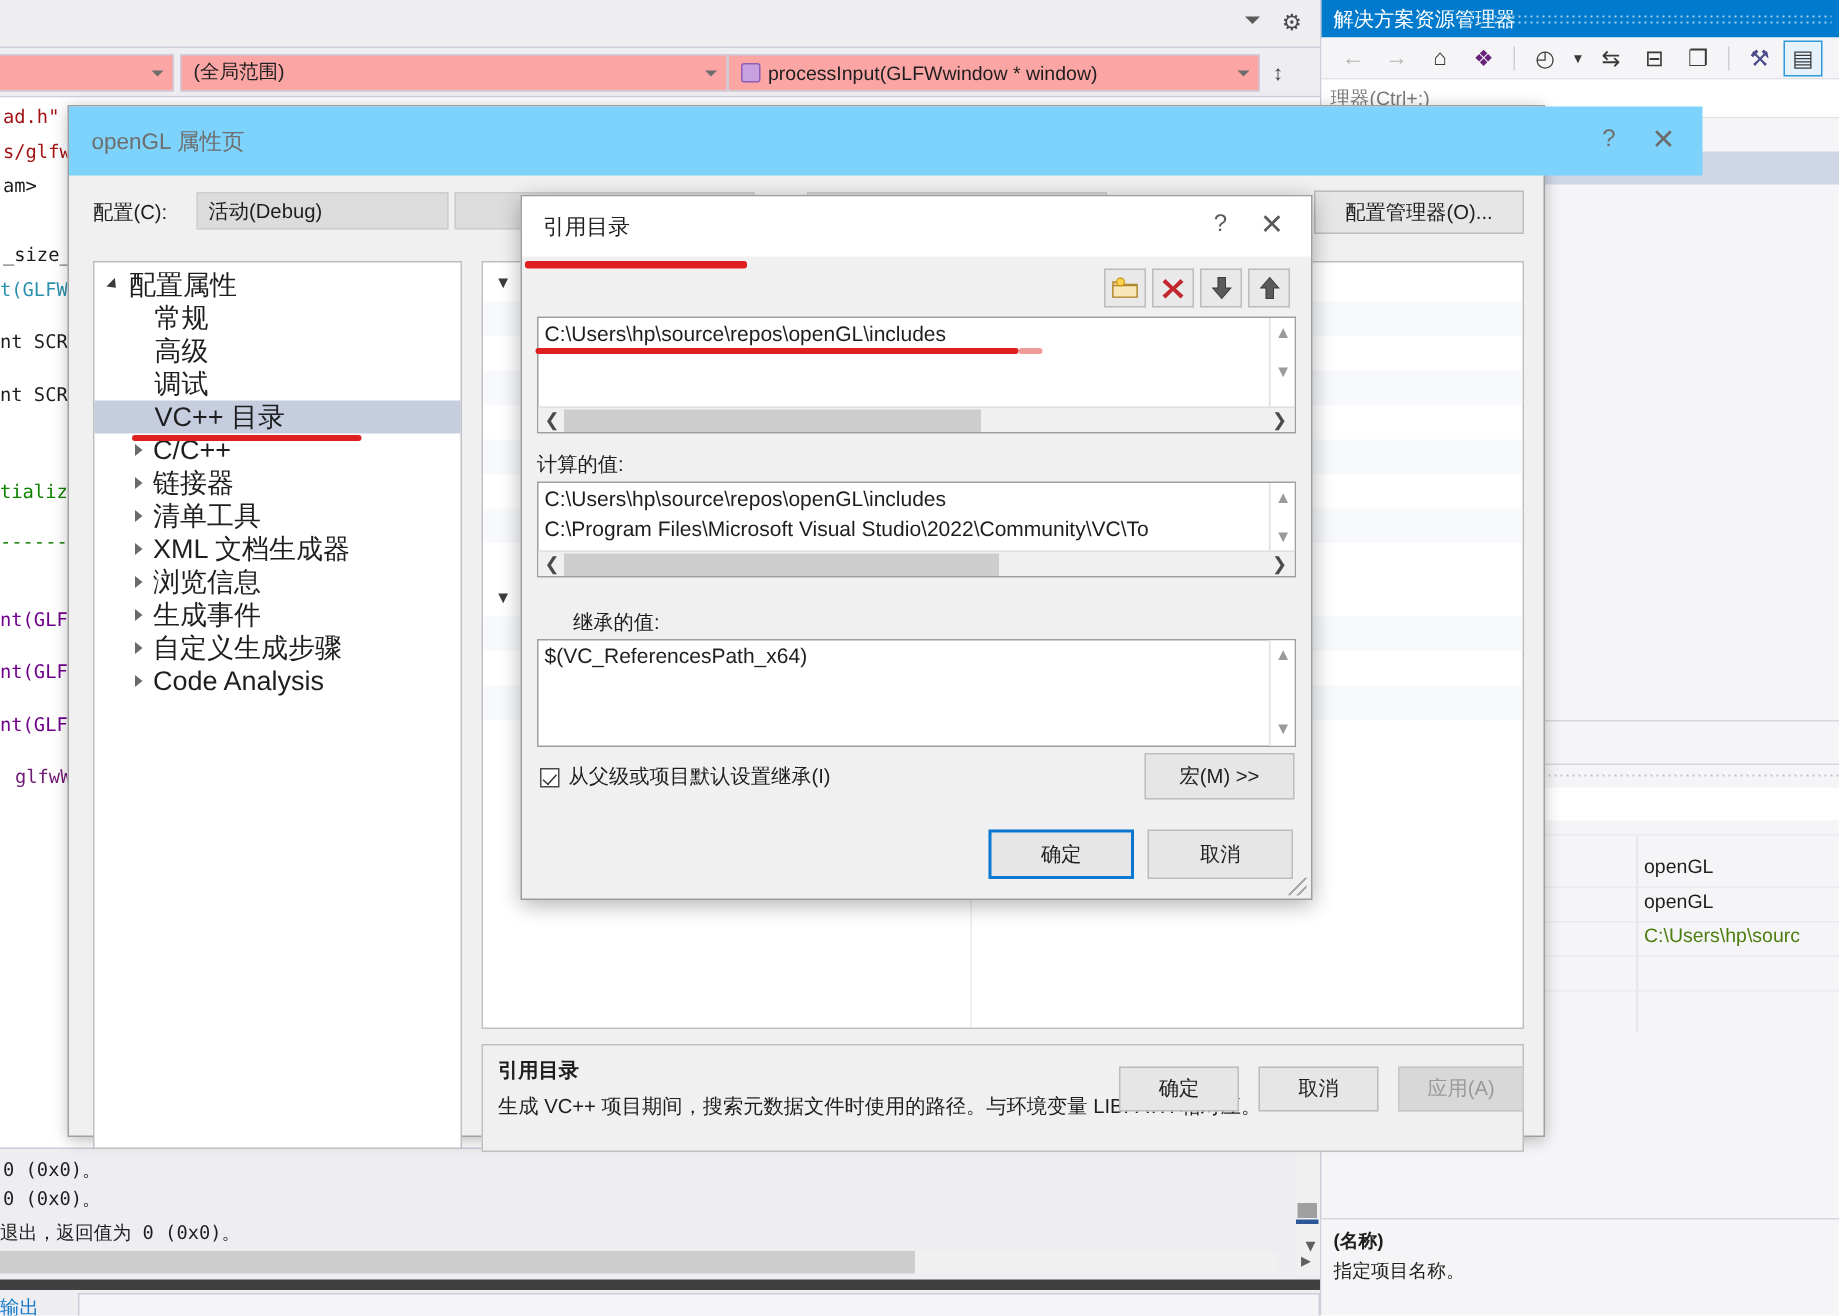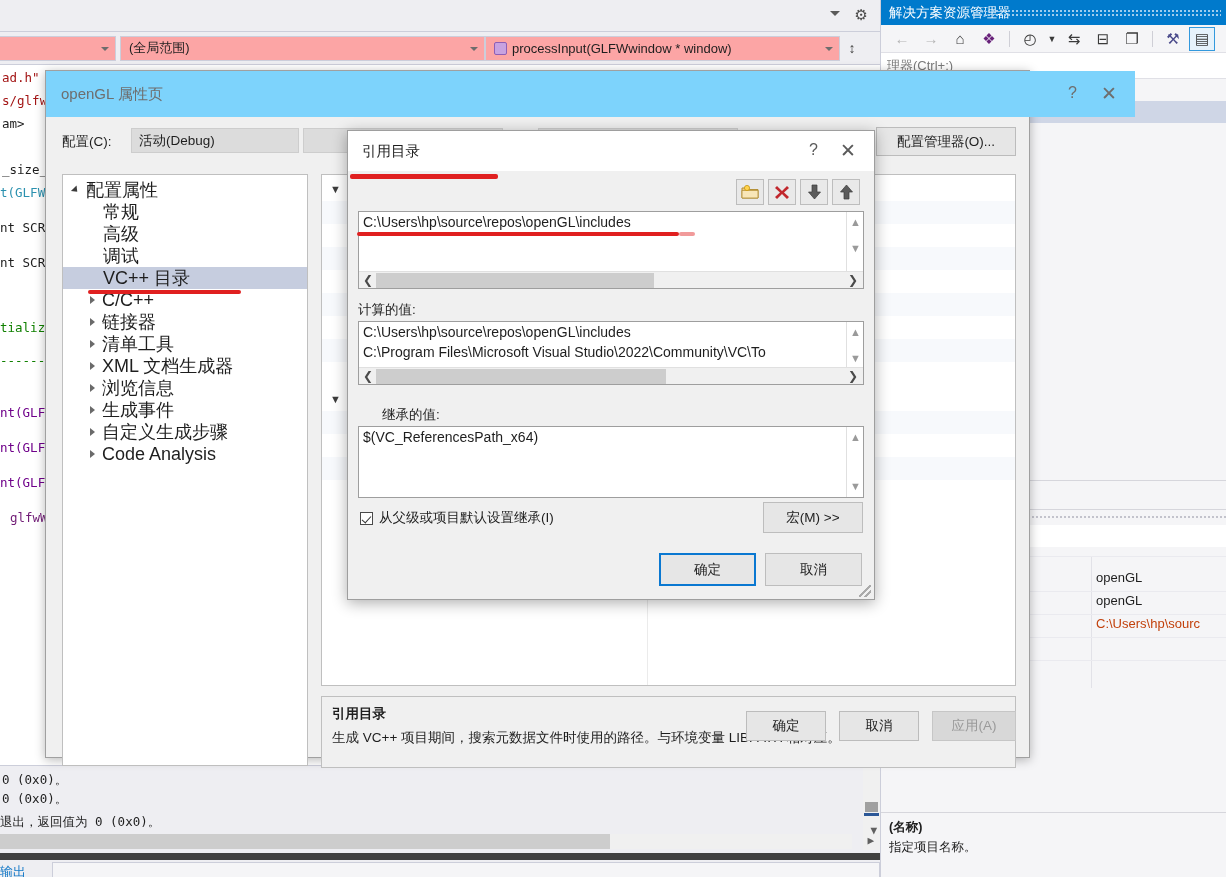--- a/index.html
+++ b/index.html
@@ -471,21 +471,21 @@
       <div class="prop-line" style="top:0;"></div>
       <div class="prop-row" style="top:12px;">
         <span class="pv">openGL</span>
       </div>
       <div class="prop-line" style="top:35px;"></div>
       <div class="prop-row" style="top:35px;">
         <span class="pv">openGL</span>
       </div>
       <div class="prop-line" style="top:58px;"></div>
       <div class="prop-row" style="top:58px;">
-        <span class="pv" style="color:#c2410c;">C:\Users\hp\sourc</span>
+        <span class="pv" style="color:#4d7c0f;">C:\Users\hp\sourc</span>
       </div>
       <div class="prop-line" style="top:81px;"></div>
       <div class="prop-line" style="top:104px;"></div>
     </div>
 
     <div id="props-desc">
       <div class="t">(名称)</div>
       <div class="d">指定项目名称。</div>
     </div>
 

